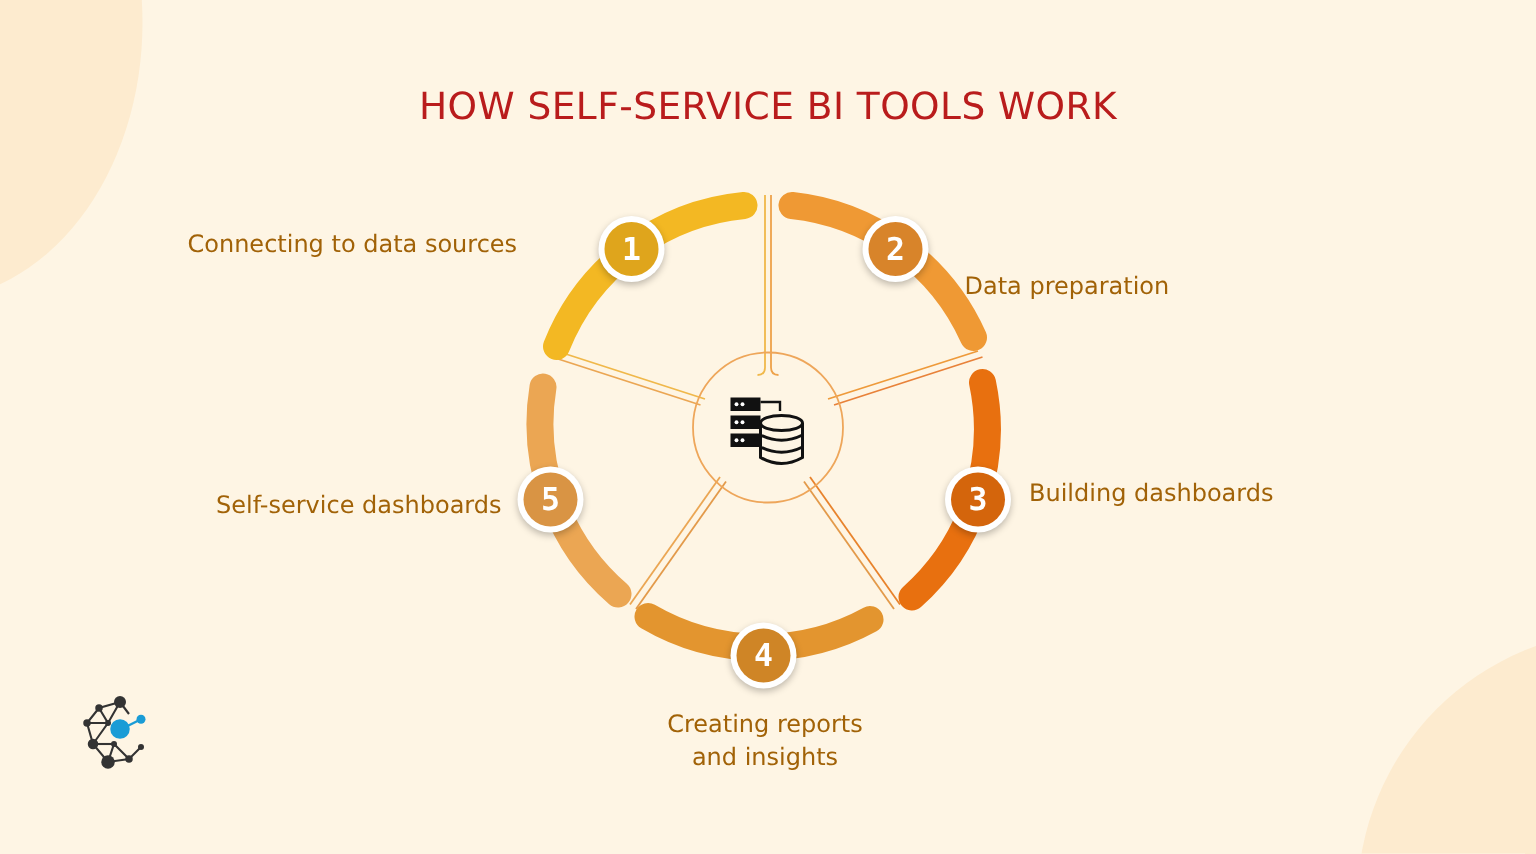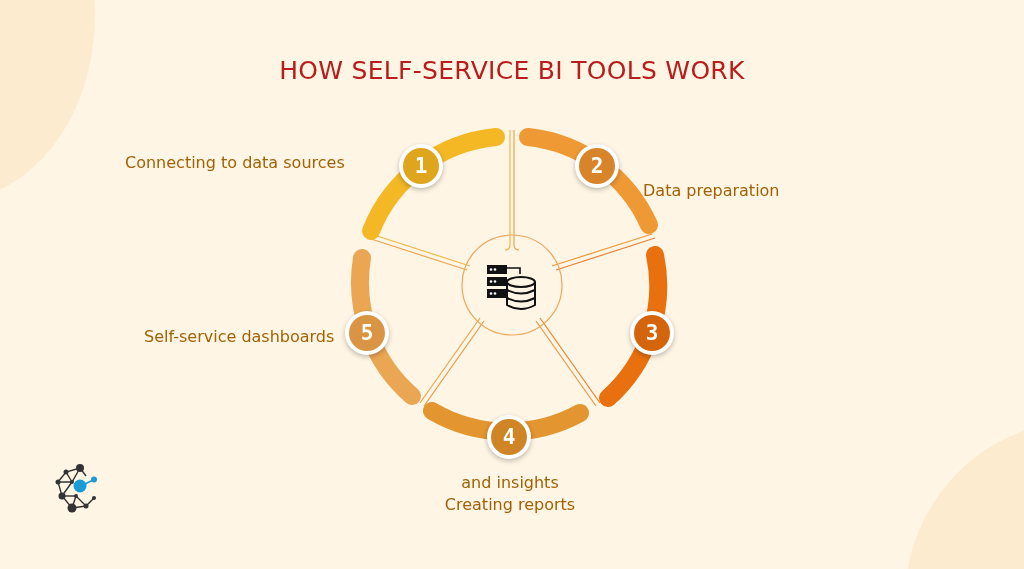--- a/index.html
+++ b/index.html
@@ -82,24 +82,25 @@
 <div class="badge" style="left:487px;top:415px;">
   <div class="inner" style="background:#cf8526;">4</div>
 </div>
 <div class="badge" style="left:345px;top:311px;">
   <div class="inner" style="background:#d99444;">5</div>
 </div>
 
 <div class="label" style="left:125px;top:152px;">Connecting to data sources</div>
 <div class="label" style="left:643px;top:152px;margin-top:28px;">Data preparation</div>
 <div class="label" style="left:686px;top:318px;">
+  <div>Building dashboards</div>
 </div>
 <div class="label" style="left:430px;top:472px;width:160px;text-align:center;">
+  <div>Creating reports</div>
   <div>and insights</div>
-  <div>Creating reports</div>
 </div>
 <div class="label" style="left:144px;top:326px;">Self-service dashboards</div>
 
 <svg class="logo" width="52" height="54" viewBox="0 0 52 54">
   <g stroke="#333" stroke-width="1.4" fill="none">
     <path d="M28 6 L14 10 L6 20 L10 34 L20 46 L34 44 L42 36"></path>
     <path d="M28 6 L20 20 L10 34"></path>
     <path d="M14 10 L20 20 L6 20"></path>
     <path d="M20 46 L24 34 L34 44"></path>
     <path d="M10 34 L24 34"></path>

